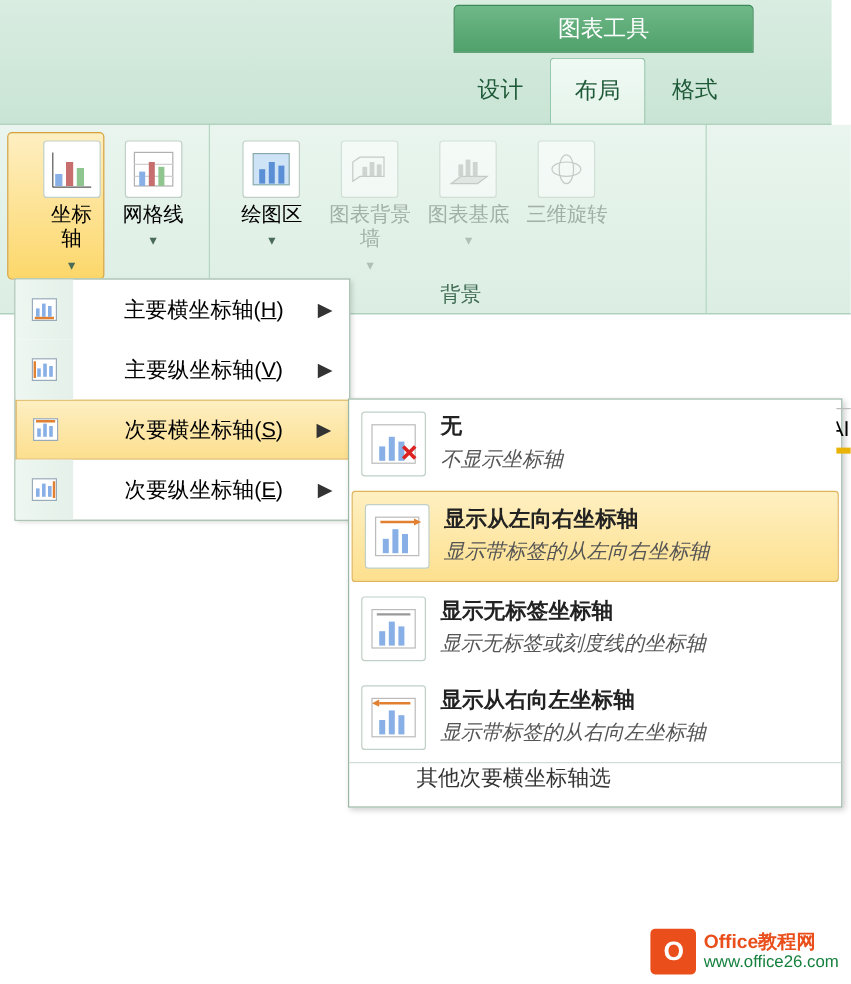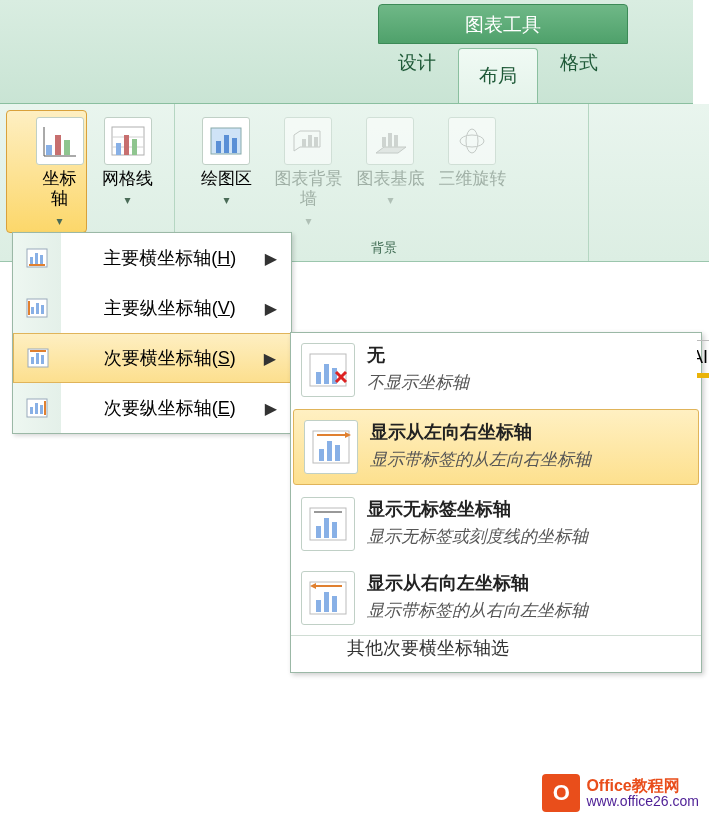--- a/index.html
+++ b/index.html
@@ -48,21 +48,20 @@
       padding: 14px 20px;
       color: #1e5937;
       font-size: 19px;
       cursor: pointer;
     }
     .tab.active {
       background: linear-gradient(#f0faf4, #e4f3ea);
       border: 1px solid #8abf9f;
       border-bottom: none;
       border-radius: 4px 4px 0 0;
-      margin-top: 12px;
     }
     
     
     .ribbon {
       position: absolute;
       top: 104px;
       left: 0;
       right: 0;
       height: 158px;
       background: linear-gradient(#e9f5ee, #dceee3);
@@ -75,21 +74,21 @@
       border-right: 1px solid #b5d6c2;
       position: relative;
     }
     .group-label {
       position: absolute;
       bottom: 4px;
       left: 0;
       right: 0;
       text-align: center;
       color: #3f6b52;
-      font-size: 13px;
+      font-size: 17px;
     }
     .ribbon-buttons {
       display: flex;
       padding: 6px 6px 28px 6px;
     }
     .ribbon-btn {
       width: 82px;
       text-align: center;
       padding: 4px 2px;
       border: 1px solid transparent;
@@ -260,21 +259,21 @@
       color: #fff;
       font-weight: bold;
       font-size: 22px;
       display: flex;
       align-items: center;
       justify-content: center;
       border-radius: 4px;
     }
     .wm-text { line-height: 1.1; }
     .wm-line1 { color: #e94e1b; font-weight: bold; font-size: 16px; }
-    .wm-line2 { color: #4c1d95; font-size: 14px; }
+    .wm-line2 { color: #15803d; font-size: 14px; }
   </style>
 </head>
 <body>
 
 <div class="contextual-tab-strip">
   <div class="contextual-title">图表工具</div>
   <div class="tabs">
     <div class="tab">设计</div>
     <div class="tab active">布局</div>
     <div class="tab">格式</div>

